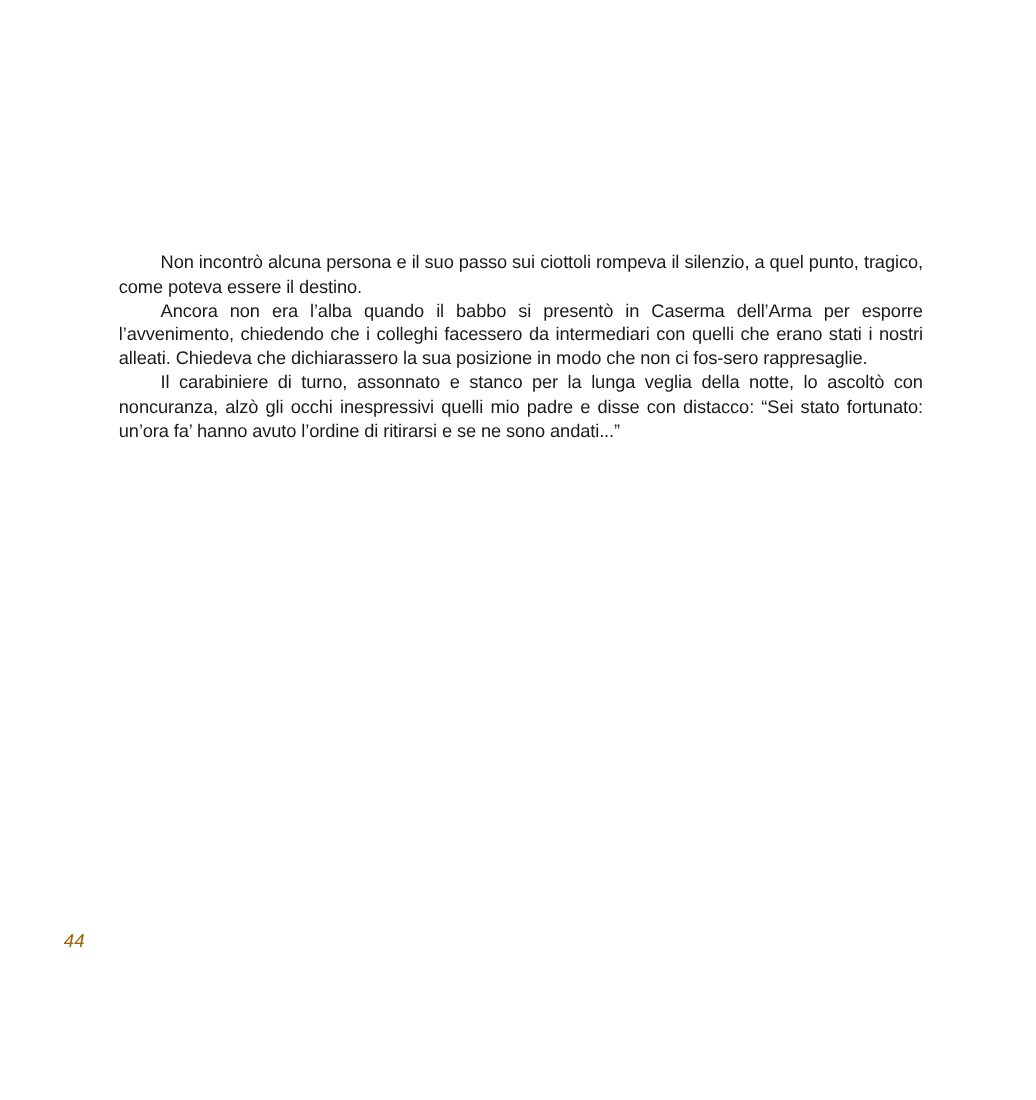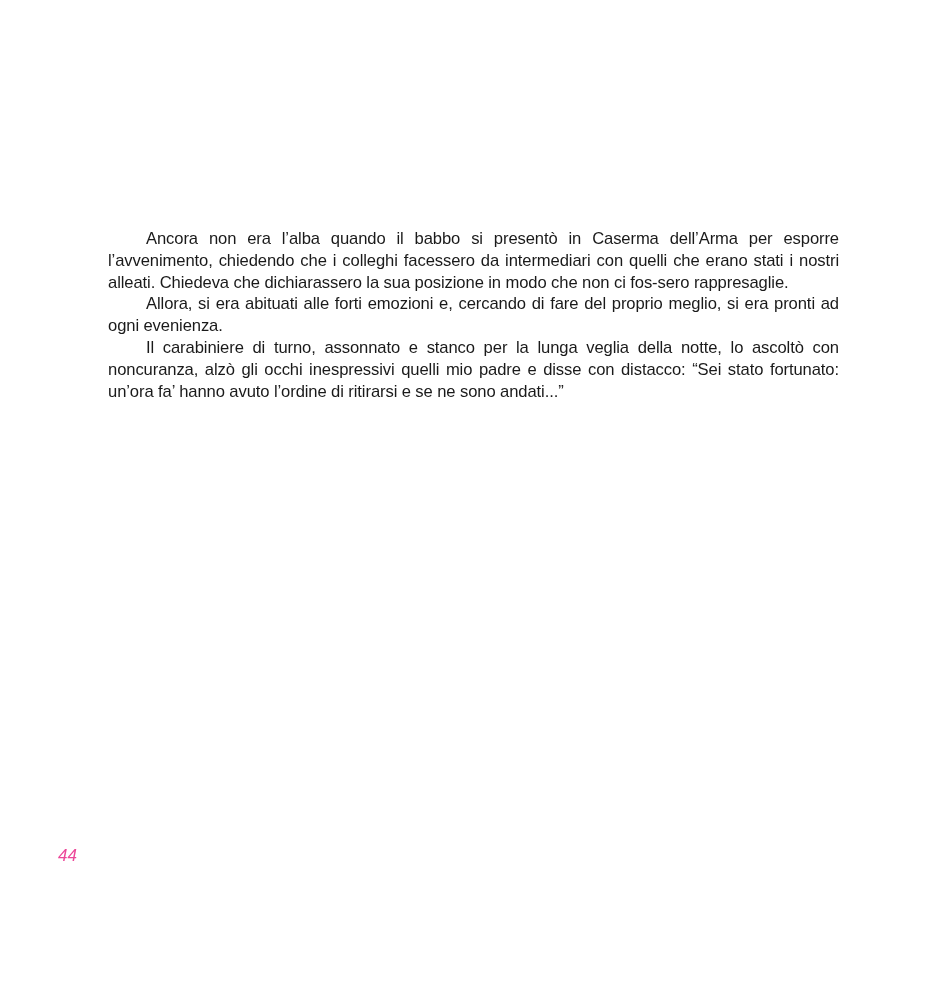--- a/index.html
+++ b/index.html
@@ -17,25 +17,25 @@
       letter-spacing: -0.1px;
     }
     .page-body p { margin: 0; text-indent: 38px; }
     .page-number {
       position: absolute;
       left: 58px;
       top: 846px;
       font-family: "Liberation Sans", sans-serif;
       font-style: italic;
       font-size: 17px;
-      color: #ec4899;
+      color: #a16207;
     }
   </style>
 </head>
 <body>
 
 <div class="page-body">
+  <p>Non incontrò alcuna persona e il suo passo sui ciottoli rompeva il silenzio, a quel punto, tragico, come poteva essere il destino.</p>
   <p>Ancora non era l’alba quando il babbo si presentò in Caserma dell’Arma per esporre l’avvenimento, chiedendo che i colleghi facessero da intermediari con quelli che erano stati i nostri alleati. Chiedeva che dichiarassero la sua posizione in modo che non ci fos-sero rappresaglie.</p>
-  <p>Allora, si era abituati alle forti emozioni e, cercando di fare del proprio meglio, si era pronti ad ogni evenienza.</p>
   <p>Il carabiniere di turno, assonnato e stanco per la lunga veglia della notte, lo ascoltò con noncuranza, alzò gli occhi inespressivi quelli mio padre e disse con distacco: “Sei stato fortunato: un’ora fa’ hanno avuto l’ordine di ritirarsi e se ne sono andati...”</p>
 </div>
 
 <div class="page-number">44</div>
 
 </body></html>

